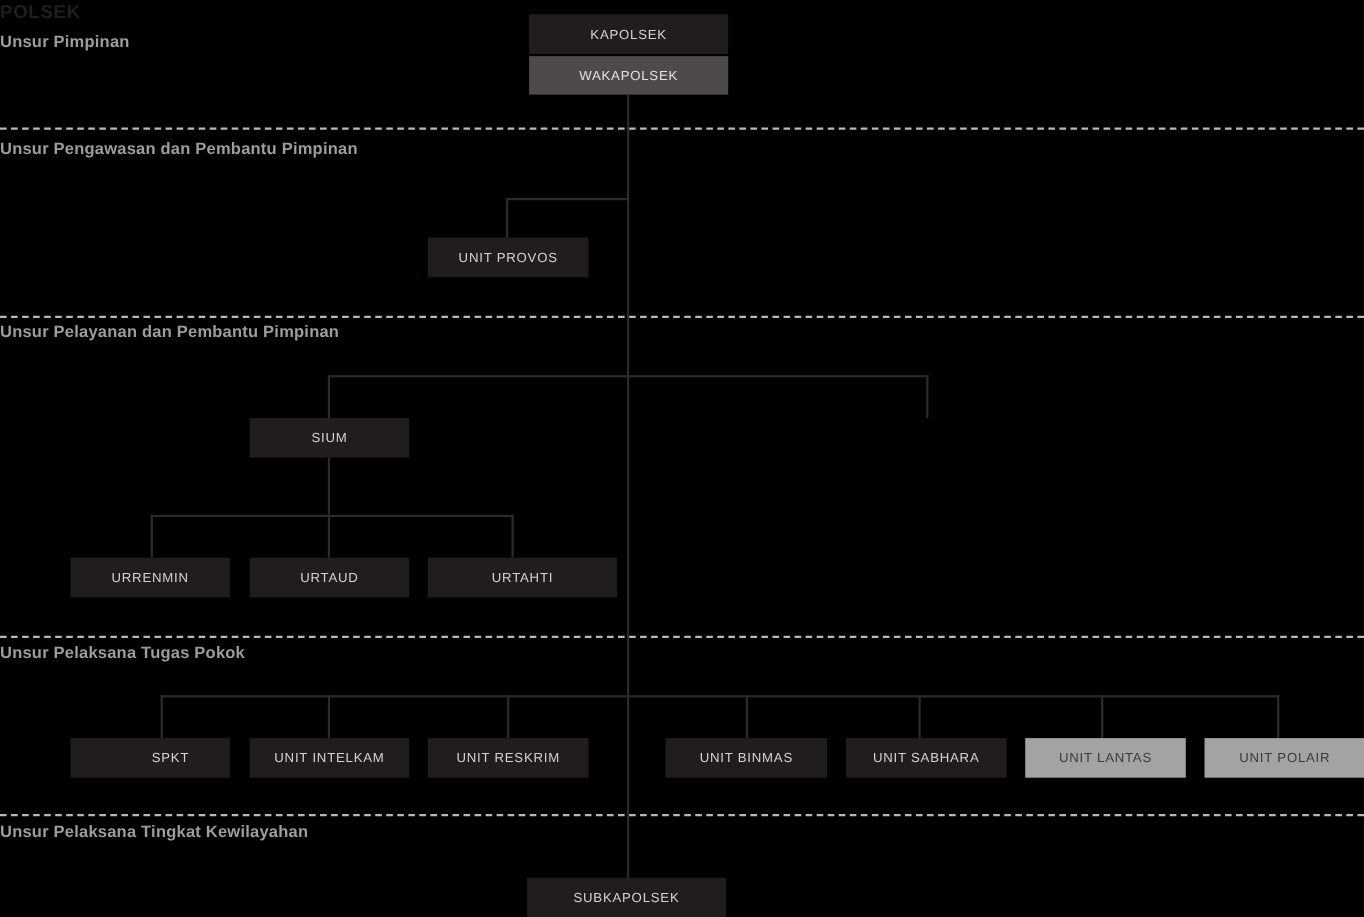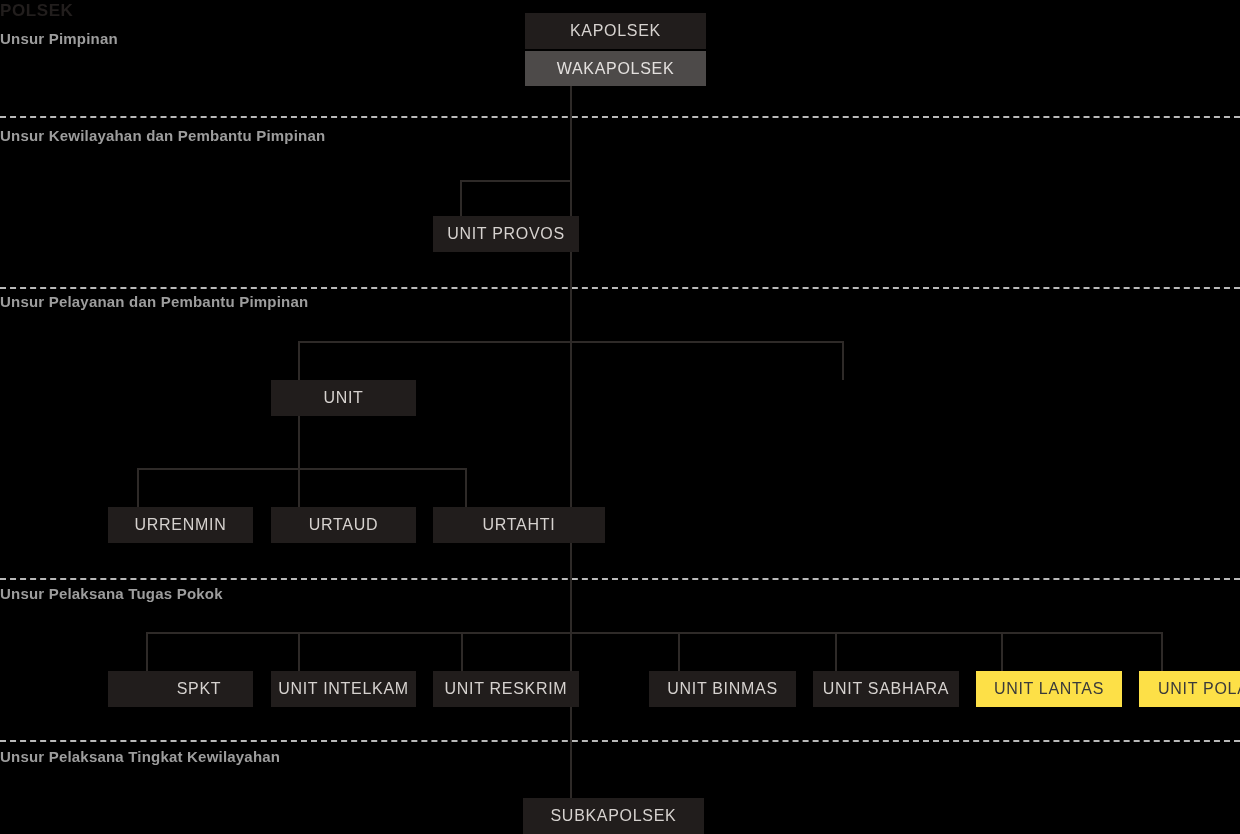--- a/index.html
+++ b/index.html
@@ -58,49 +58,48 @@
     background: #2e2a28;
   }
 
   
   .node {
     position: absolute;
     display: flex;
     align-items: center;
     justify-content: center;
     box-sizing: border-box;
-    font-size: 16px;
+    font-size: 12px;
     letter-spacing: 0.7px;
     text-align: center;
     white-space: nowrap;
     padding: 0 6px;
-    margin-left: 44px;
   }
   .node.dark {
     background: #211d1c;
     color: #d6d2cf;
   }
   .node.mid {
     background: #4d4a49;
     color: #e3e0de;
   }
   .node.light {
-    background: #fde047;
+    background: #a3a3a3;
     color: #3a3a3a;
   }
 </style>
 </head>
 <body>
 
 <div id="chart-root">
 
   <div class="section-label title-main" style="top:1px;">POLSEK</div>
 
   <div class="section-label" style="top:30px;">Unsur Pimpinan</div>
-  <div class="section-label" style="top:127px;">Unsur Kewilayahan dan Pembantu Pimpinan</div>
+  <div class="section-label" style="top:127px;">Unsur Pengawasan dan Pembantu Pimpinan</div>
   <div class="section-label" style="top:293px;">Unsur Pelayanan dan Pembantu Pimpinan</div>
   <div class="section-label" style="top:585px;">Unsur Pelaksana Tugas Pokok</div>
   <div class="section-label" style="top:748px;">Unsur Pelaksana Tingkat Kewilayahan</div>
 
   <div class="divider" style="top:116px;"></div>
   <div class="divider" style="top:287px;"></div>
   <div class="divider" style="top:578px;"></div>
   <div class="divider" style="top:740px;"></div>
 
   <div class="line-v" style="left:570px; top:86px; height:714px;"></div>
@@ -109,21 +108,21 @@
   <div class="node mid" style="left:481px; top:51px; width:181px; height:35px;">WAKAPOLSEK</div>
 
   <div class="line-h" style="left:460px; top:180px; width:112px;"></div>
   <div class="line-v" style="left:460px; top:180px; height:37px;"></div>
   <div class="node dark" style="left:389px; top:216px; width:146px; height:36px;text-align:center;">UNIT PROVOS</div>
 
   <div class="line-h" style="left:299px; top:341px; width:545px;"></div>
   <div class="line-v" style="left:298px; top:341px; height:39px;"></div>
   <div class="line-v" style="left:842px; top:341px; height:39px;"></div>
 
-  <div class="node dark" style="left:227px; top:380px; width:145px; height:36px;">UNIT</div>
+  <div class="node dark" style="left:227px; top:380px; width:145px; height:36px;">SIUM</div>
 
   <div class="line-v" style="left:298px; top:416px; height:52px;"></div>
   <div class="line-h" style="left:137px; top:468px; width:330px;"></div>
   <div class="line-v" style="left:137px; top:468px; height:39px;"></div>
   <div class="line-v" style="left:298px; top:468px; height:39px;"></div>
   <div class="line-v" style="left:465px; top:468px; height:39px;"></div>
 
   <div class="node dark" style="left:64px;  top:507px; width:145px; height:36px;">URRENMIN</div>
   <div class="node dark" style="left:227px; top:507px; width:145px; height:36px;">URTAUD</div>
   <div class="node dark" style="left:389px; top:507px; width:172px; height:36px;">URTAHTI</div>

